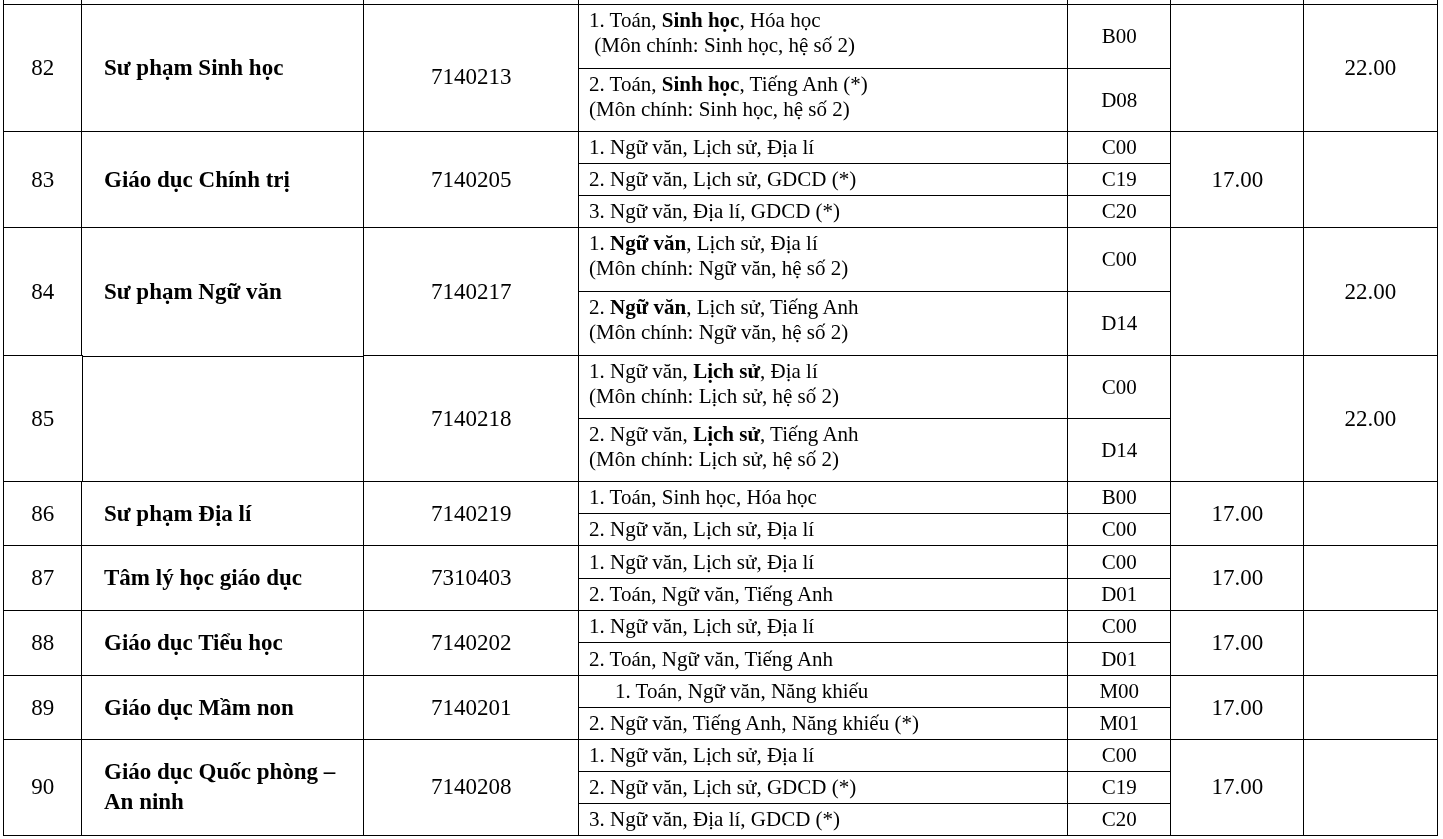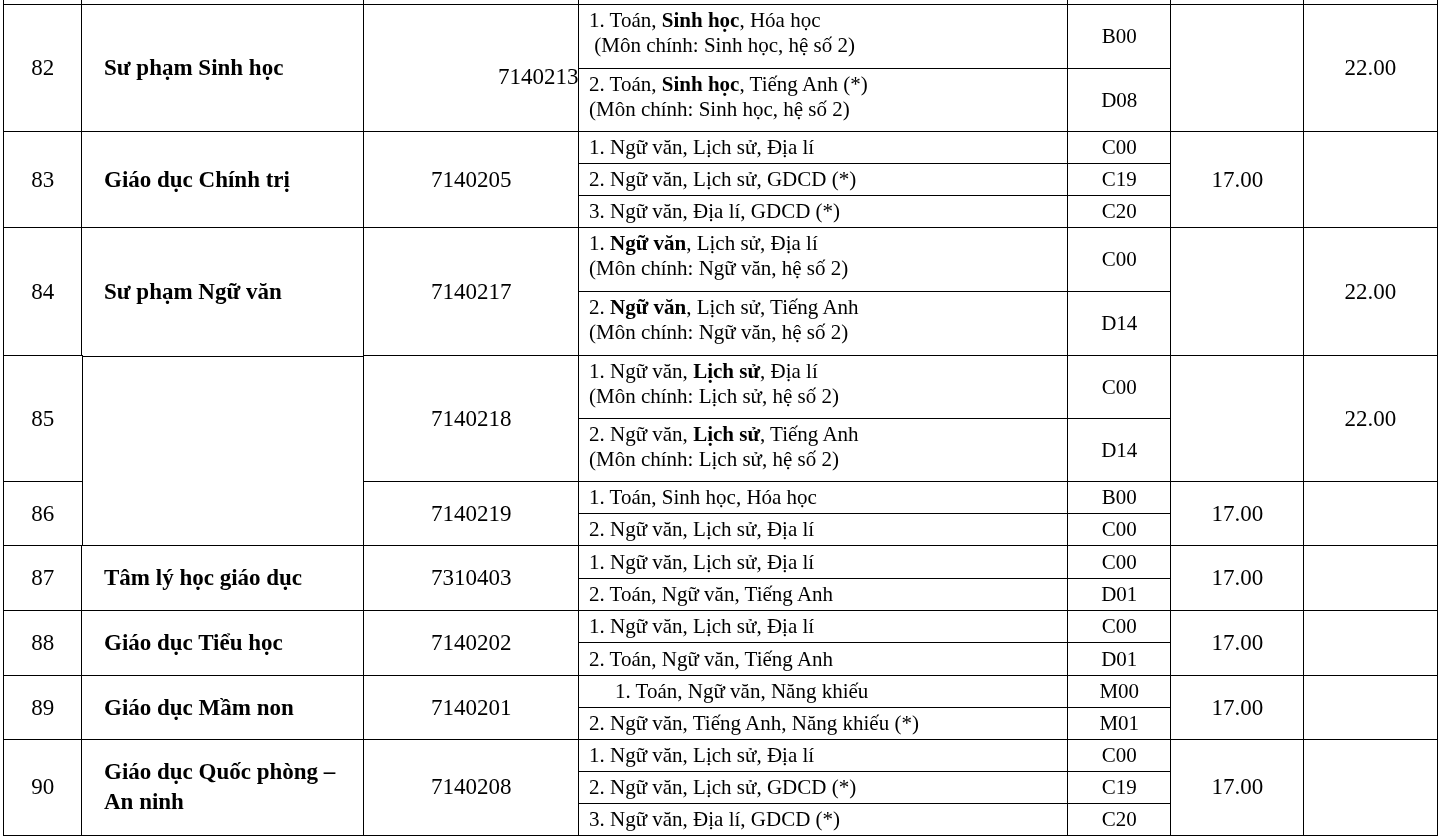--- a/index.html
+++ b/index.html
@@ -27,21 +27,21 @@
     <div class="cell c-center" style="left: 578px; top: -20px; width: 490.5px; height: 25.5px;"></div>
     <div class="cell c-center" style="left: 1067px; top: -20px; width: 104.5px; height: 25.5px;"></div>
     <div class="cell c-center" style="left: 1170px; top: -20px; width: 134.5px; height: 25.5px;"></div>
     <div class="cell c-center" style="left: 1303px; top: -20px; width: 134.5px; height: 25.5px;"></div>
     <div class="cell c-center stt" style="left: 3px; top: 4px; width: 79.5px; height: 128.5px; justify-content: center;">
       <span>82</span>
     </div>
     <div class="cell c-left name" style="left: 81px; top: 4px; width: 283.5px; height: 128.5px; padding-left: 22px;">
       <span>Sư phạm Sinh học</span>
     </div>
-    <div class="cell c-center code" style="left: 363px; top: 4px; width: 216.5px; height: 145px; justify-content: flex-end;">
+    <div class="cell c-center code" style="left: 363px; top: 4px; width: 216.5px; height: 145px;">
       <span>7140213</span>
     </div>
     <div class="cell combo" style="left: 578px; top: 4px; width: 490.5px; height: 65.5px; padding-top: 3px;">
       <div><span>1. Toán, </span><b>Sinh học</b><span>, Hóa học</span></div>
       <div style="white-space: pre;"> (Môn chính: Sinh học, hệ số 2)</div>
     </div>
     <div class="cell c-center blk" style="left: 1067px; top: 4px; width: 104.5px; height: 65.5px;">
       <span>B00</span>
     </div>
     <div class="cell combo" style="left: 578px; top: 68px; width: 490.5px; height: 64.5px; padding-top: 3px;">
@@ -141,20 +141,23 @@
     </div>
     <div class="cell c-center score" style="left: 1170px; top: 355px; width: 134.5px; height: 127.5px;">
       <span></span>
     </div>
     <div class="cell c-center score" style="left: 1303px; top: 355px; width: 134.5px; height: 127.5px;">
       <span>22.00</span>
     </div>
     <div class="cell c-center stt" style="left: 3px; top: 481px; width: 79.5px; height: 65.5px;">
       <span>86</span>
     </div>
+    <div class="cell c-left name" style="left: 81px; top: 481px; width: 283.5px; height: 65.5px; padding-left: 22px;">
+      <span>Sư phạm Địa lí</span>
+    </div>
     <div class="cell c-center code" style="left: 363px; top: 481px; width: 216.5px; height: 65.5px;">
       <span>7140219</span>
     </div>
     <div class="cell combo single" style="left: 578px; top: 481px; width: 490.5px; height: 33.5px;">
       <div><span>1. Toán, Sinh học, Hóa học</span></div>
     </div>
     <div class="cell c-center blk" style="left: 1067px; top: 481px; width: 104.5px; height: 33.5px;">
       <span>B00</span>
     </div>
     <div class="cell combo single" style="left: 578px; top: 513px; width: 490.5px; height: 33.5px;">

